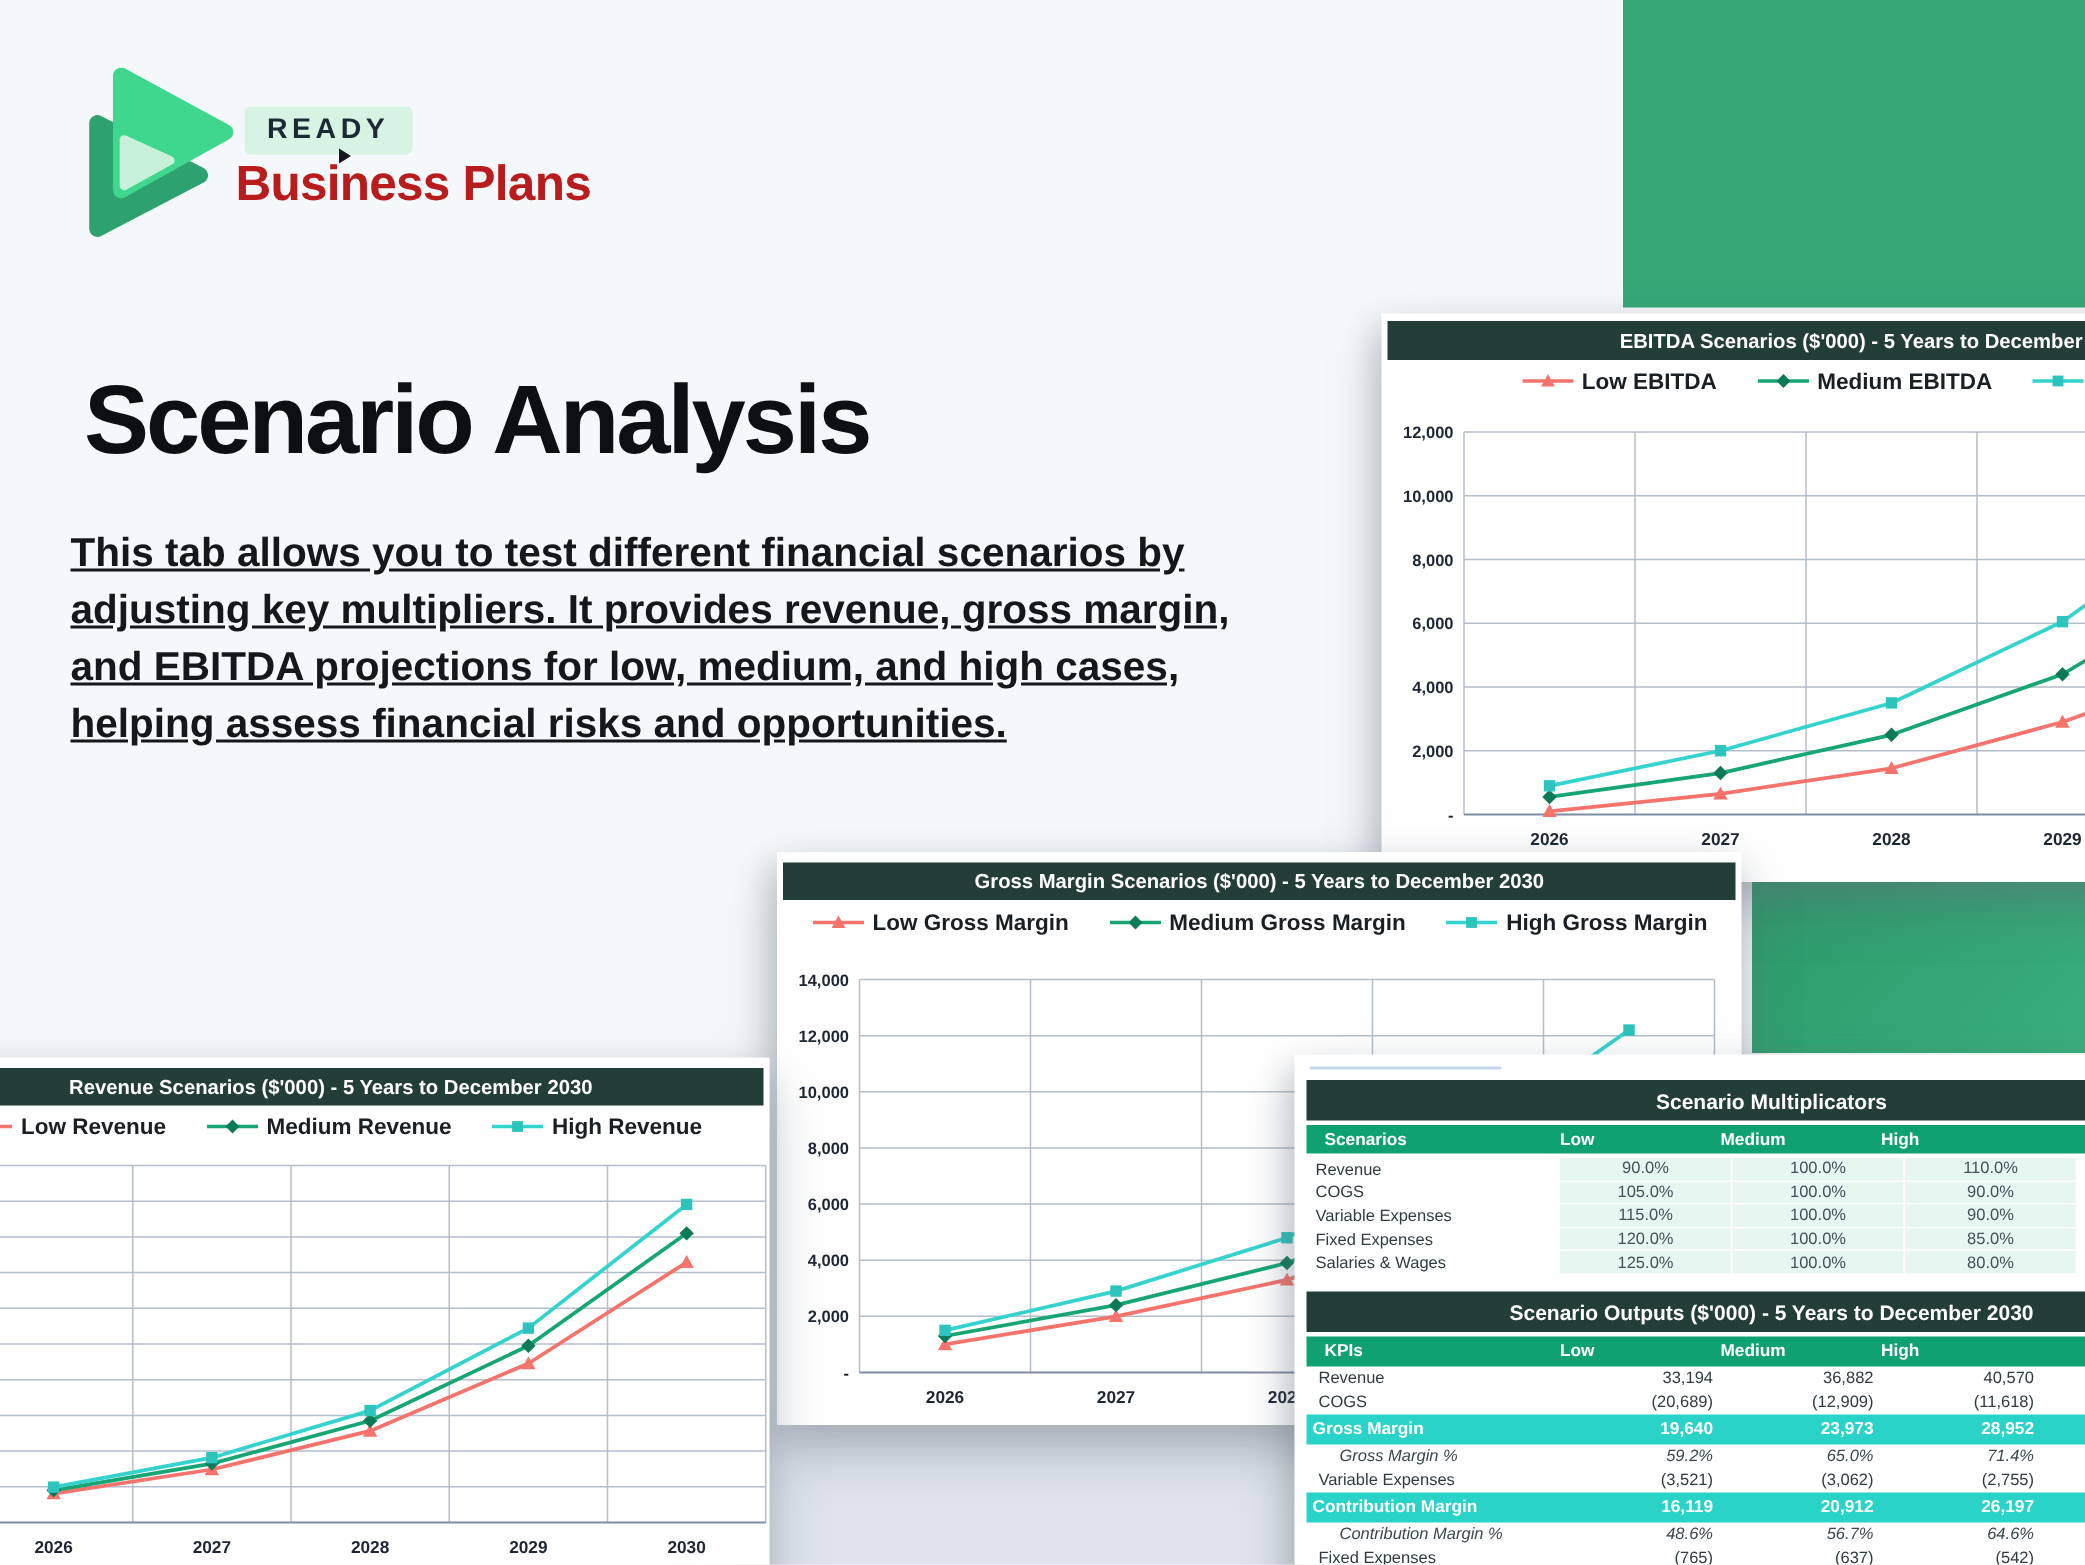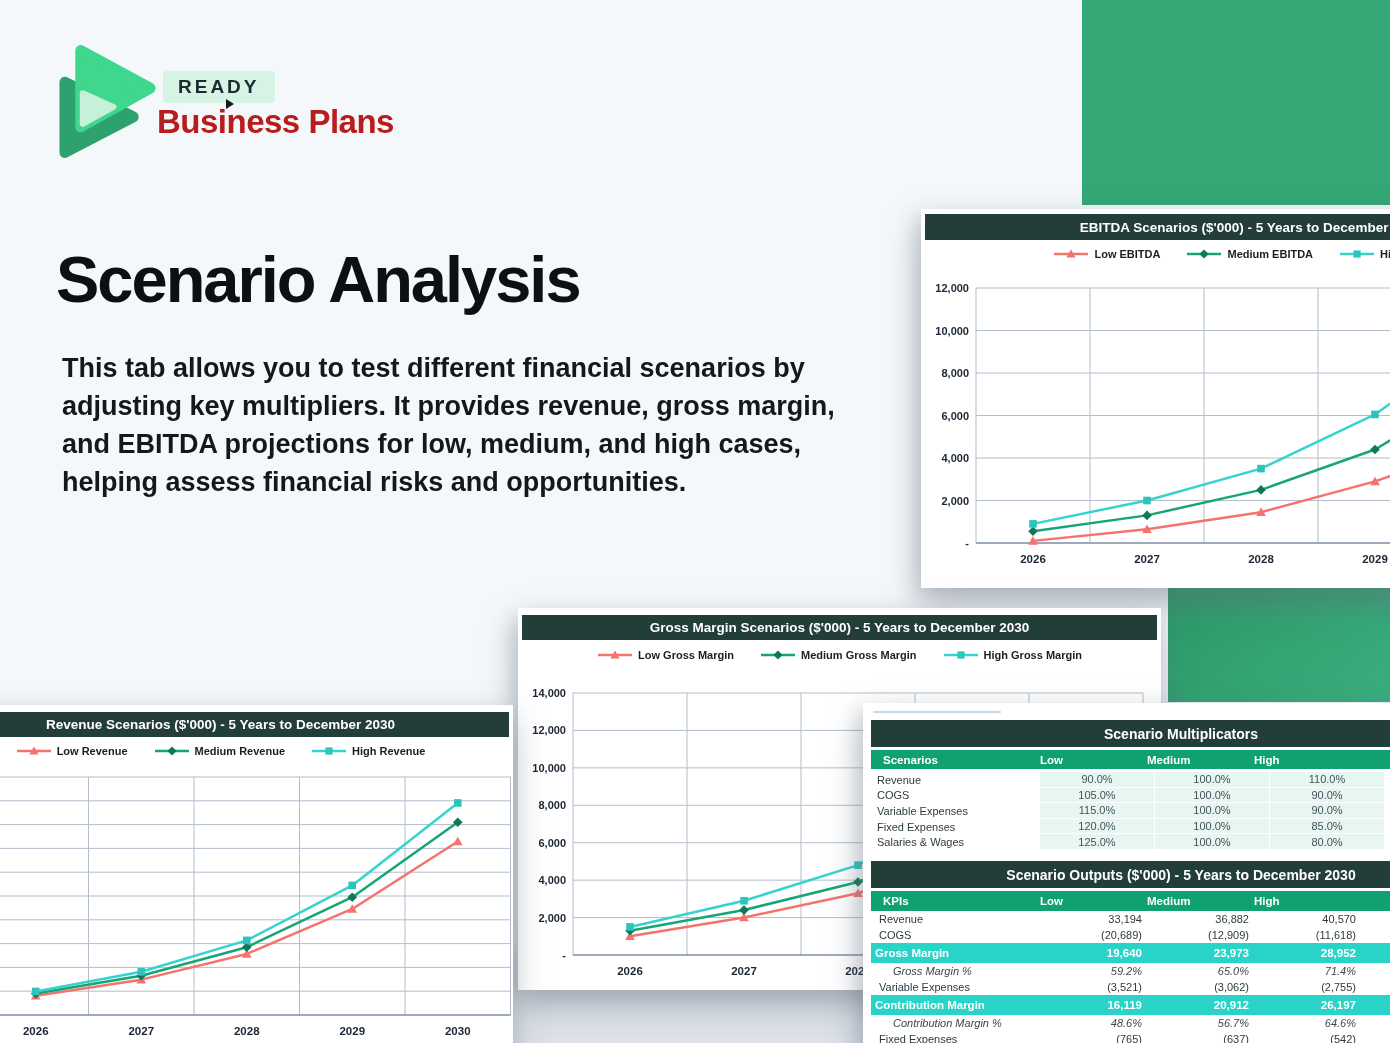--- a/index.html
+++ b/index.html
@@ -18,40 +18,40 @@
   .brand-logo{position:absolute;left:0;top:0;width:105px;height:118px;}
   .brand-badge{position:absolute;left:108px;top:26px;background:#d6f3e3;color:#1c2b33;
     font-size:19px;font-weight:700;letter-spacing:3px;padding:5px 15px;border-radius:4px;}
   .brand-name{position:absolute;left:102px;top:58px;font-size:33px;font-weight:700;
     color:#b91c1c;letter-spacing:-0.5px;white-space:nowrap;}
   .brand-name .i-play{position:absolute;left:69px;top:-4px;width:0;height:0;
     border-left:8px solid #15181c;border-top:5px solid transparent;border-bottom:5px solid transparent;}
   
   .hero-title{position:absolute;left:56px;top:198px;font-size:65px;font-weight:700;
     letter-spacing:-2px;color:#0c0f13;z-index:3;white-space:nowrap;}
-  .hero-desc{position:absolute;left:62px;top:322px;width:800px;font-size:27px;line-height:38px;
-    font-weight:700;color:#14181d;z-index:3;}
+  .hero-desc{position:absolute;left:47px;top:322px;width:800px;font-size:27px;line-height:38px;
+    font-weight:700;color:#14181d;z-index:3;text-decoration:underline;}
   
   .card{position:absolute;background:#ffffff;
     box-shadow:0 16px 34px rgba(96,108,124,.38),-6px 8px 18px rgba(96,108,124,.22);}
   #card-ebitda{left:921px;top:209px;width:660px;height:379px;z-index:3;}
-  #card-gross{left:518px;top:568px;width:643px;height:382px;z-index:4;margin-top:40px;}
+  #card-gross{left:518px;top:568px;width:643px;height:382px;z-index:4;}
   #card-revenue{left:-72px;top:705px;width:585px;height:420px;z-index:5;}
   .chart-titlebar{position:absolute;left:4px;right:4px;background:#233d38;color:#ffffff;
     font-size:13.5px;font-weight:700;text-align:center;display:flex;align-items:center;justify-content:center;}
   #card-ebitda .chart-titlebar{top:5px;height:26px;}
   #card-gross .chart-titlebar{top:7px;height:25px;}
   #card-revenue .chart-titlebar{top:7px;height:25px;}
   .chart-legend{position:absolute;left:0;right:0;display:flex;justify-content:center;gap:26px;
     align-items:center;height:16px;}
   #card-ebitda .chart-legend{top:37px;}
   #card-gross .chart-legend{top:39px;}
   #card-revenue .chart-legend{top:38px;}
   .legend-item{display:flex;align-items:center;gap:5px;}
-  .legend-label{font-size:11px;font-weight:700;color:#1a1f24;}
+  .legend-label{font-size:15px;font-weight:700;color:#1a1f24;}
   .chart-svg{position:absolute;left:0;top:0;width:100%;height:100%;}
   
   #card-tables{left:863px;top:703px;width:640px;height:420px;z-index:6;}
   .tbl-pill{position:absolute;left:10px;top:8px;width:128px;height:2px;background:#c3d7ec;border-radius:2px;}
   .tbl-bar{position:absolute;left:8px;width:620px;height:27px;background:#233d38;color:#fff;
     font-size:14px;font-weight:700;display:flex;align-items:center;justify-content:center;}
   #m-bar{top:17px;} #o-bar{top:158px;}
   .tbl-headrow{position:absolute;left:8px;width:620px;background:#10a173;color:#fff;
     display:flex;font-size:11.5px;font-weight:700;align-items:center;}
   #m-head{top:47px;height:19px;} #o-head{top:188px;height:20px;}

